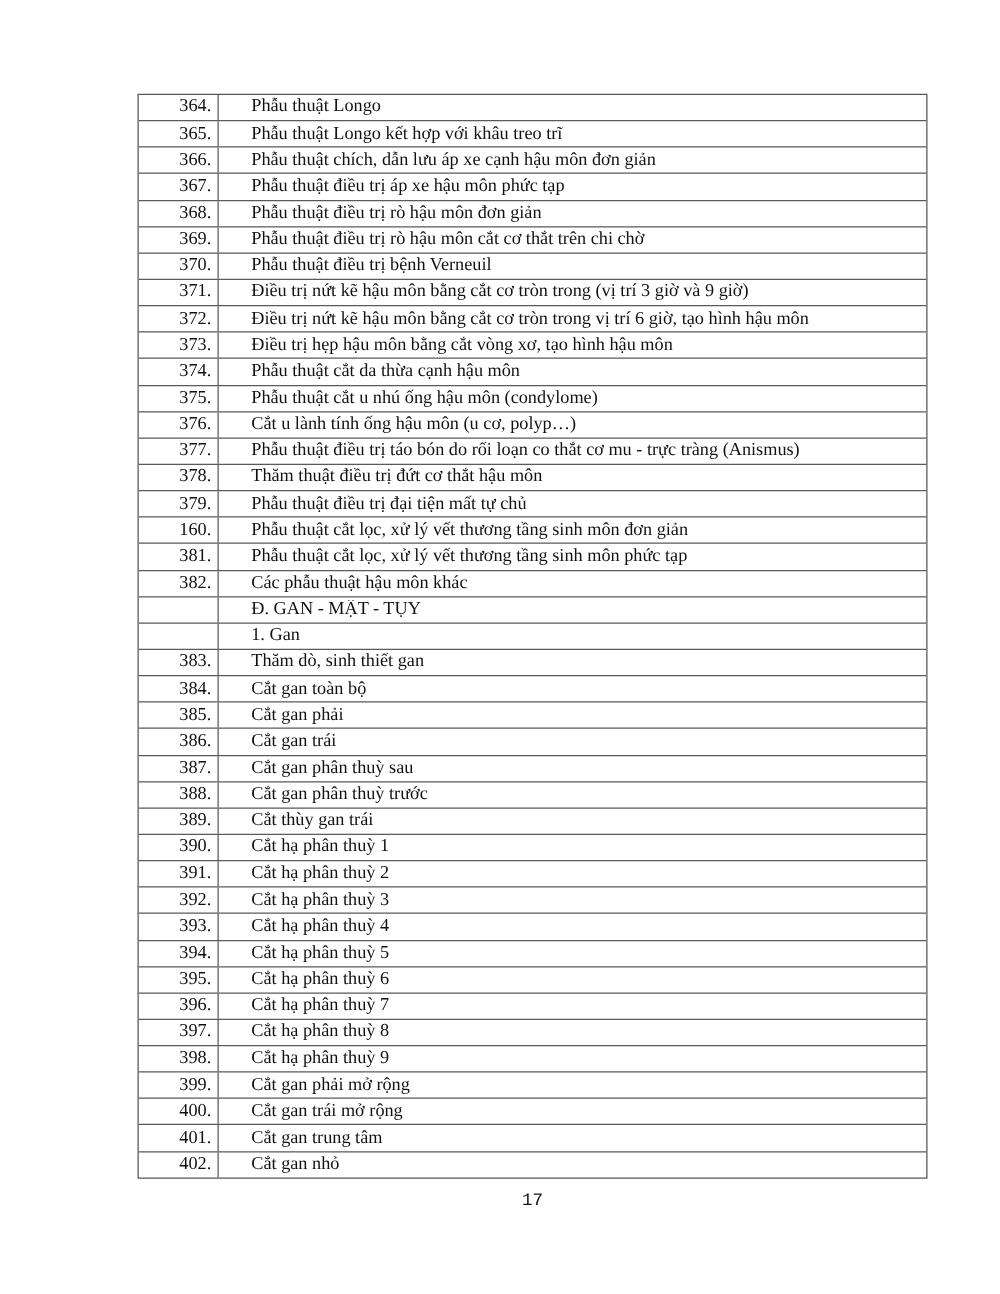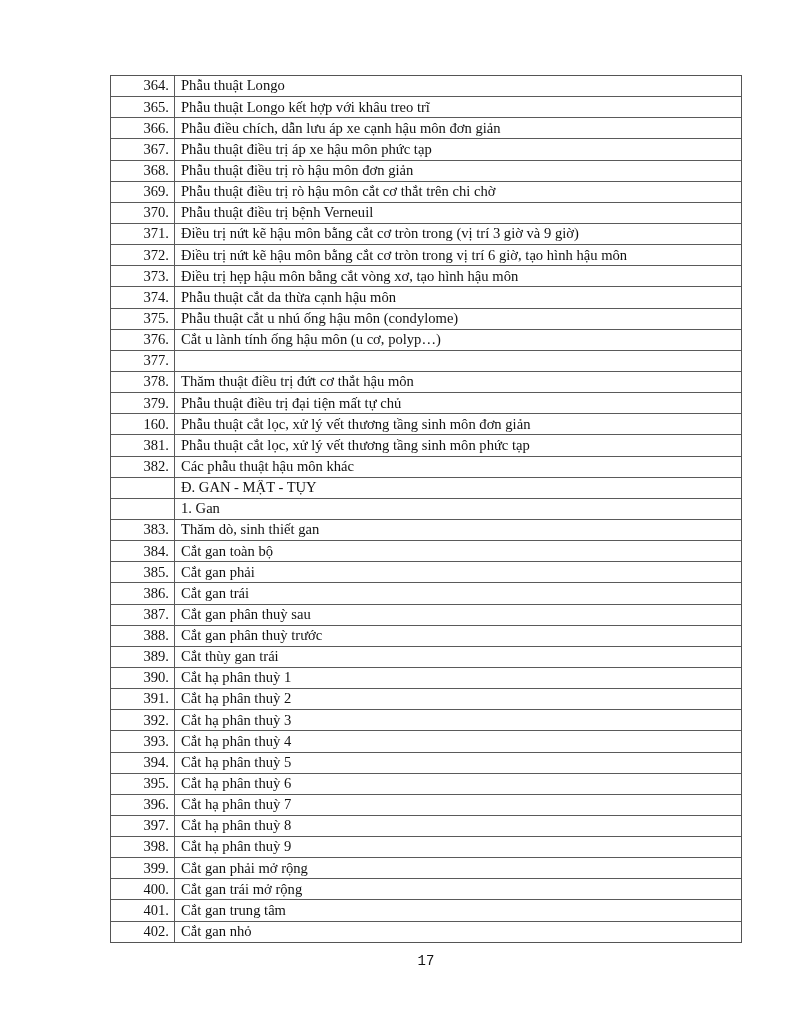--- a/index.html
+++ b/index.html
@@ -50,20 +50,21 @@
     align-self: stretch;
     display: flex;
     align-items: center;
     justify-content: flex-end;
     overflow: hidden;
   }
   .cell-text {
     flex: 1 1 auto;
     padding-left: 6px;
     overflow: hidden;
+    margin-left: 20px;
   }
   .t-row.section .cell-text {
     font-weight: normal;
   }
   .page-footer {
     position: absolute;
     left: 110px;
     top: 953px;
     width: 632px;
     text-align: center;
@@ -80,21 +81,21 @@
 <div class="t-row">
       <div class="cell-num">364.</div>
       <div class="cell-text">Phẫu thuật Longo</div>
     </div>
     <div class="t-row">
       <div class="cell-num">365.</div>
       <div class="cell-text">Phẫu thuật Longo kết hợp với khâu treo trĩ</div>
     </div>
     <div class="t-row">
       <div class="cell-num">366.</div>
-      <div class="cell-text">Phẫu điều chích, dẫn lưu áp xe cạnh hậu môn đơn giản</div>
+      <div class="cell-text">Phẫu thuật chích, dẫn lưu áp xe cạnh hậu môn đơn giản</div>
     </div>
     <div class="t-row">
       <div class="cell-num">367.</div>
       <div class="cell-text">Phẫu thuật điều trị áp xe hậu môn phức tạp</div>
     </div>
     <div class="t-row">
       <div class="cell-num">368.</div>
       <div class="cell-text">Phẫu thuật điều trị rò hậu môn đơn giản</div>
     </div>
     <div class="t-row">
@@ -124,20 +125,21 @@
     <div class="t-row">
       <div class="cell-num">375.</div>
       <div class="cell-text">Phẫu thuật cắt u nhú ống hậu môn (condylome)</div>
     </div>
     <div class="t-row">
       <div class="cell-num">376.</div>
       <div class="cell-text">Cắt u lành tính ống hậu môn (u cơ, polyp…)</div>
     </div>
     <div class="t-row">
       <div class="cell-num">377.</div>
+      <div class="cell-text">Phẫu thuật điều trị táo bón do rối loạn co thắt cơ mu - trực tràng (Anismus)</div>
     </div>
     <div class="t-row">
       <div class="cell-num">378.</div>
       <div class="cell-text">Thăm thuật điều trị đứt cơ thắt hậu môn</div>
     </div>
     <div class="t-row">
       <div class="cell-num">379.</div>
       <div class="cell-text">Phẫu thuật điều trị đại tiện mất tự chủ</div>
     </div>
     <div class="t-row">

